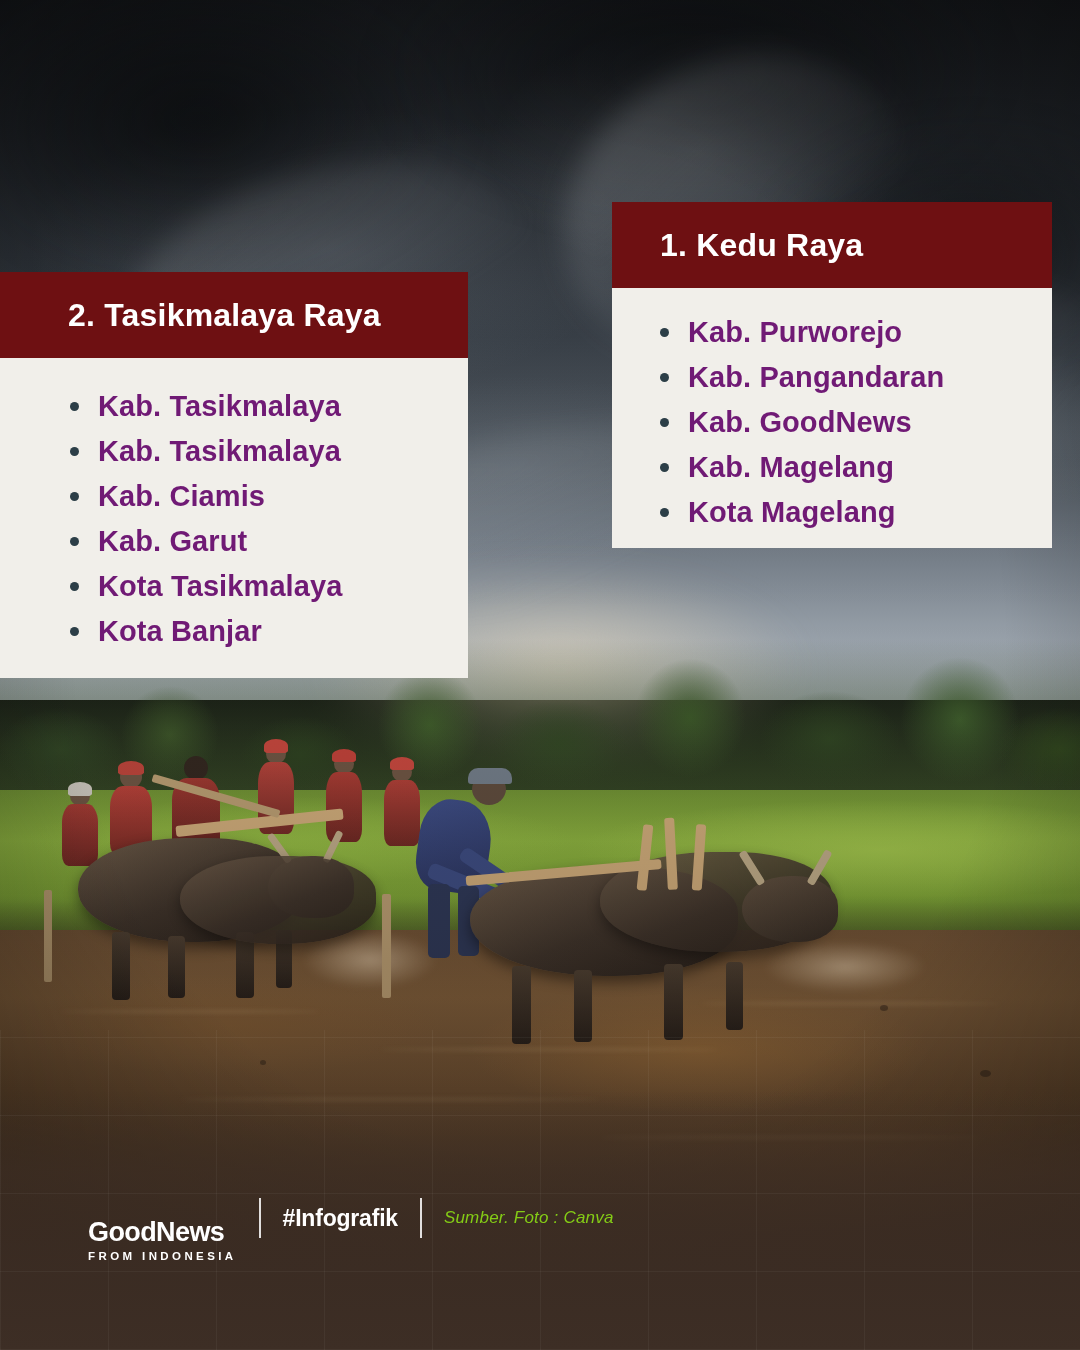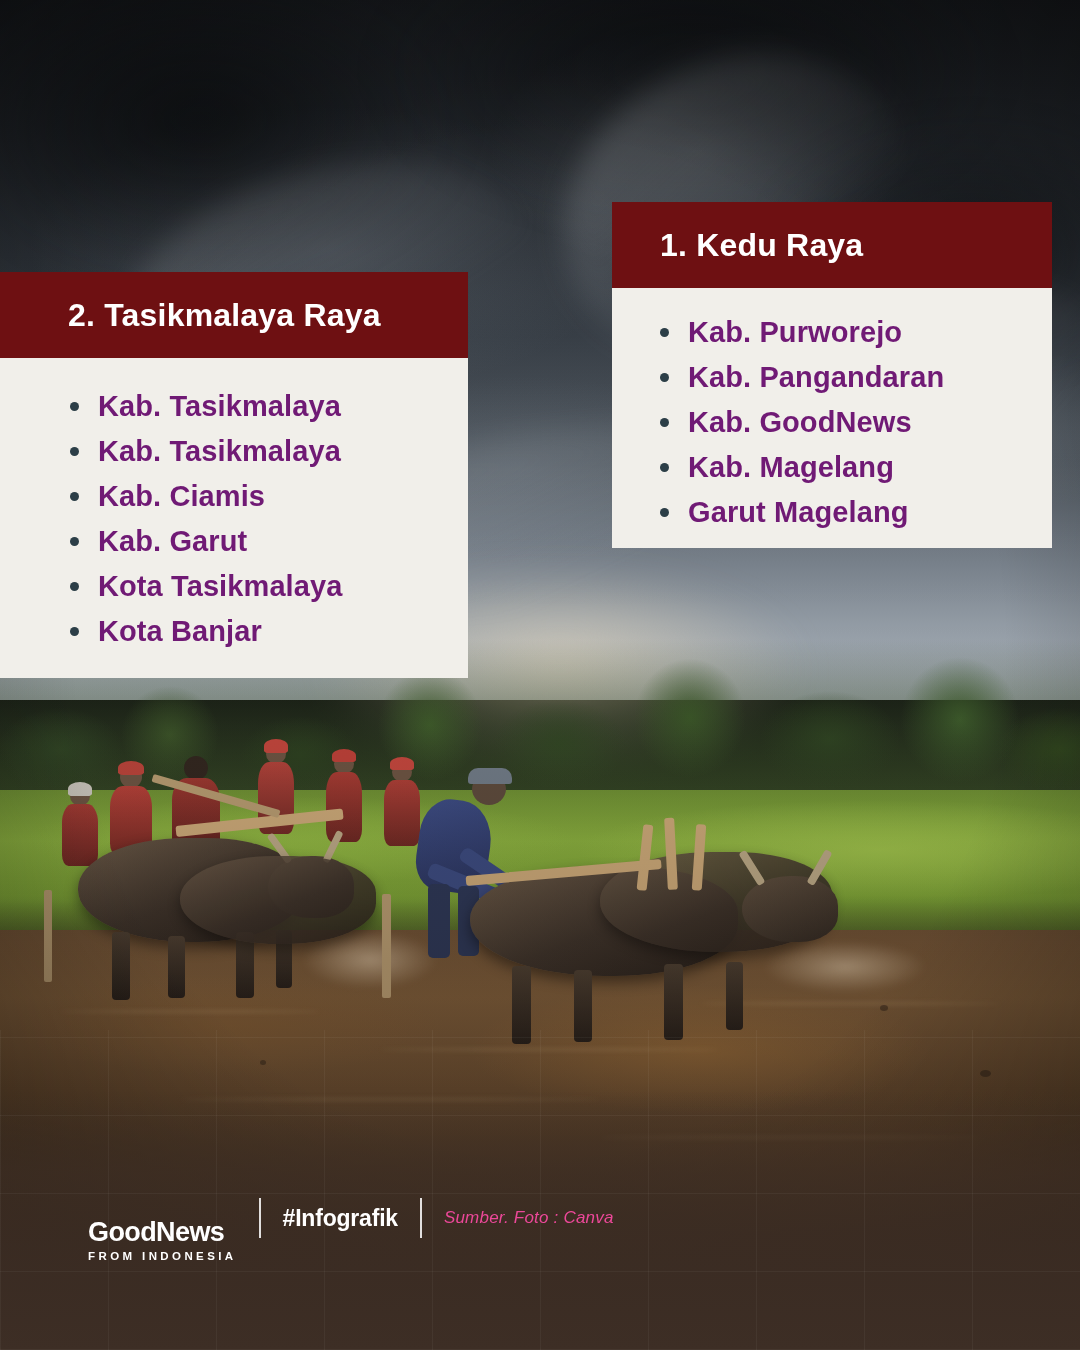--- a/index.html
+++ b/index.html
@@ -256,21 +256,21 @@
     letter-spacing:3.4px; line-height:1; margin-top:5px;
   }
   .divider {
     width:2px; height:40px; background:rgba(255,255,255,.85);
     margin:0 22px;
   }
   .hashtag {
     color:#ffffff; font-weight:700; font-size:23px; letter-spacing:-.2px;
   }
   .source {
-    color:#ec4899; font-style:italic; font-size:17px; letter-spacing:.2px;
+    color:#84cc16; font-style:italic; font-size:17px; letter-spacing:.2px;
   }
 </style>
 </head>
 <body>
 
 <div id="stage">
 
   <div class="photo">
 
     <div class="sky"></div>
@@ -434,21 +434,21 @@
         <li>
           <span class="bullet"></span>
           <span>Kab. GoodNews</span>
         </li>
         <li>
           <span class="bullet"></span>
           <span>Kab. Magelang</span>
         </li>
         <li>
           <span class="bullet"></span>
-          <span>Garut Magelang</span>
+          <span>Kota Magelang</span>
         </li>
       </ul>
     </div>
   </div>
 
   <div id="footer">
     <div class="logo-block">
       <div class="logo-main">GoodNews</div>
       <div class="logo-sub">FROM INDONESIA</div>
     </div>

